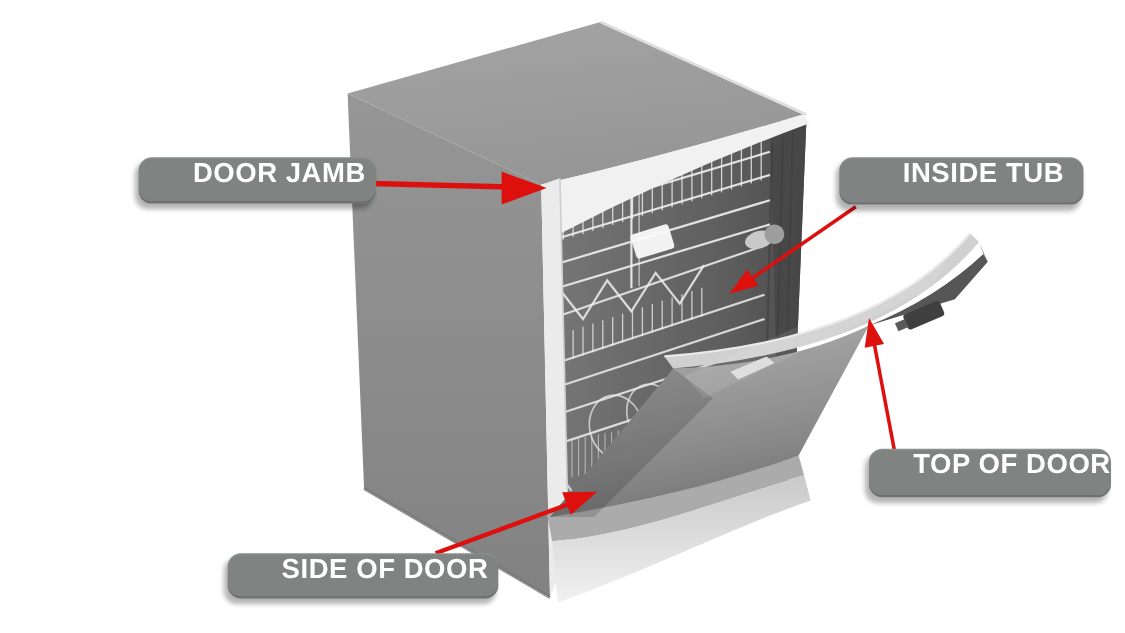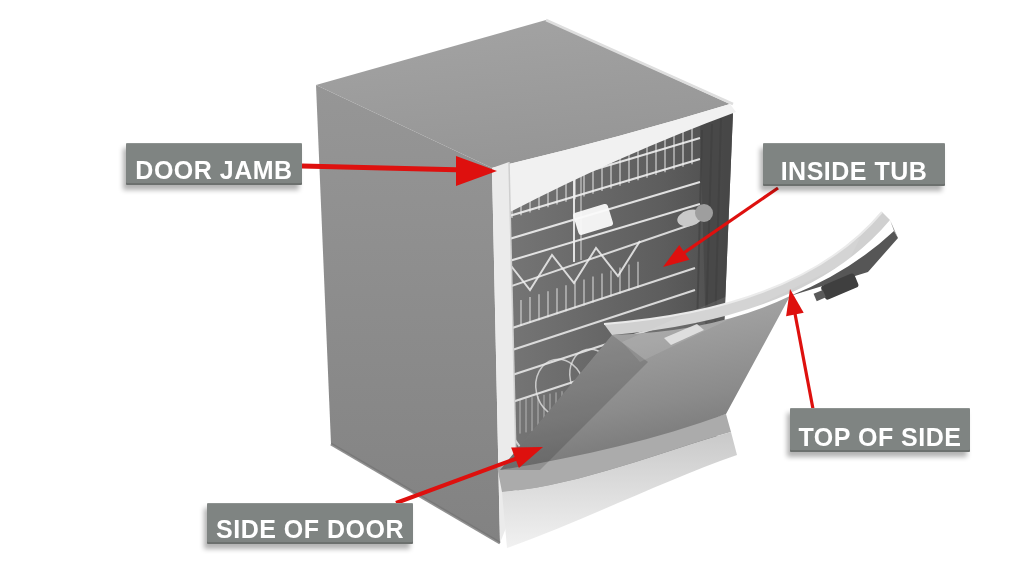--- a/index.html
+++ b/index.html
@@ -6,28 +6,29 @@
   .stage{
     position:relative;
     width:1023px;height:575px;
     background:var(--bg,#fff);
     overflow:hidden;
     font-family:"Liberation Sans", sans-serif;
   }
   .stage svg{position:absolute;left:0;top:0;}
   .callout{
     position:absolute;
-    display:flex;align-items:flex-end;justify-content:center;
+    display:flex;align-items:flex-start;justify-content:center;
     background:var(--label-bg,#7f8482);
     color:var(--label-text,#fff);
     font-weight:bold;font-size:25px;letter-spacing:.5px;
-    border-radius:1px;
+    border-radius:12px;
     box-shadow:-3px 5px 5px rgba(0,0,0,.30), inset 0 -2px 0 rgba(0,0,0,.15), inset 0 1px 0 rgba(255,255,255,.12);
     white-space:nowrap;
     user-select:none;
+    padding-left:40px;
   }
   .callout--door-jamb  {left:126px;top:143px;width:176px;height:42px;}
   .callout--inside-tub {left:763px;top:143px;width:182px;height:43px;}
   .callout--top-of-door{left:790px;top:408px;width:180px;height:44px;}
   .callout--side-of-door{left:207px;top:503px;width:206px;height:41px;}
 </style>
 </head>
 <body>
 
 <div class="stage">
@@ -199,19 +200,19 @@
     </g>
   </svg>
 
   <div class="callout callout--door-jamb">
     <span>DOOR JAMB</span>
   </div>
   <div class="callout callout--inside-tub">
     <span>INSIDE TUB</span>
   </div>
   <div class="callout callout--top-of-door">
-    <span>TOP OF SIDE</span>
+    <span>TOP OF DOOR</span>
   </div>
   <div class="callout callout--side-of-door">
     <span>SIDE OF DOOR</span>
   </div>
 
 </div>
 
 </body></html>

